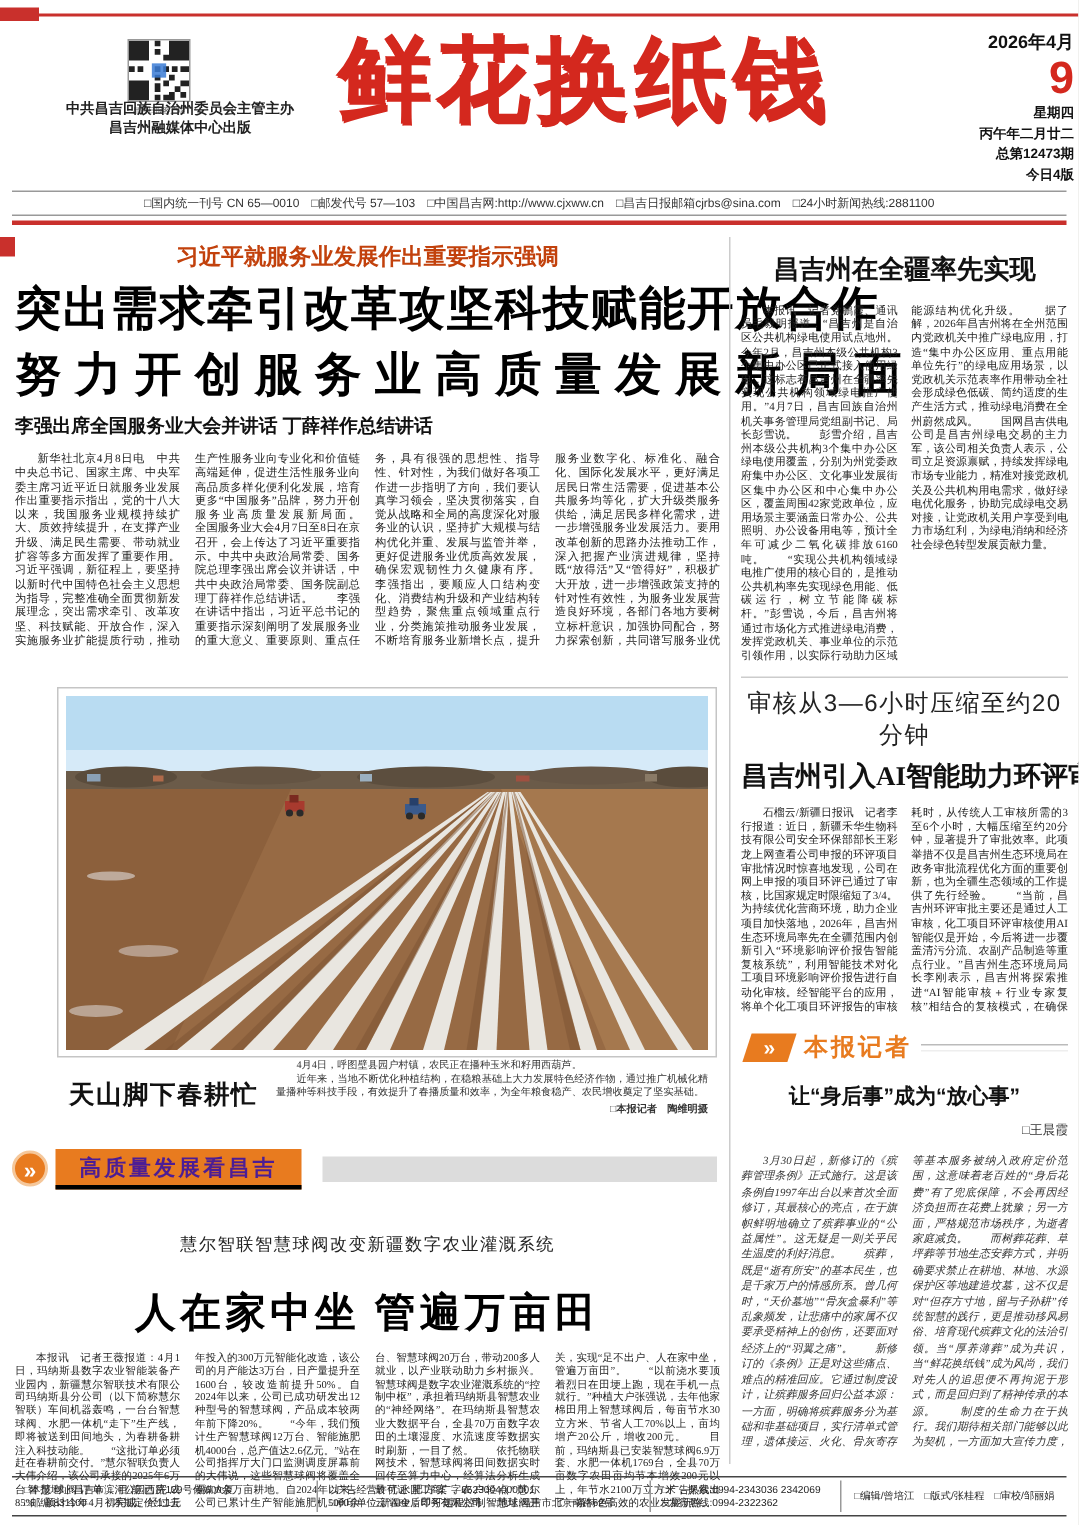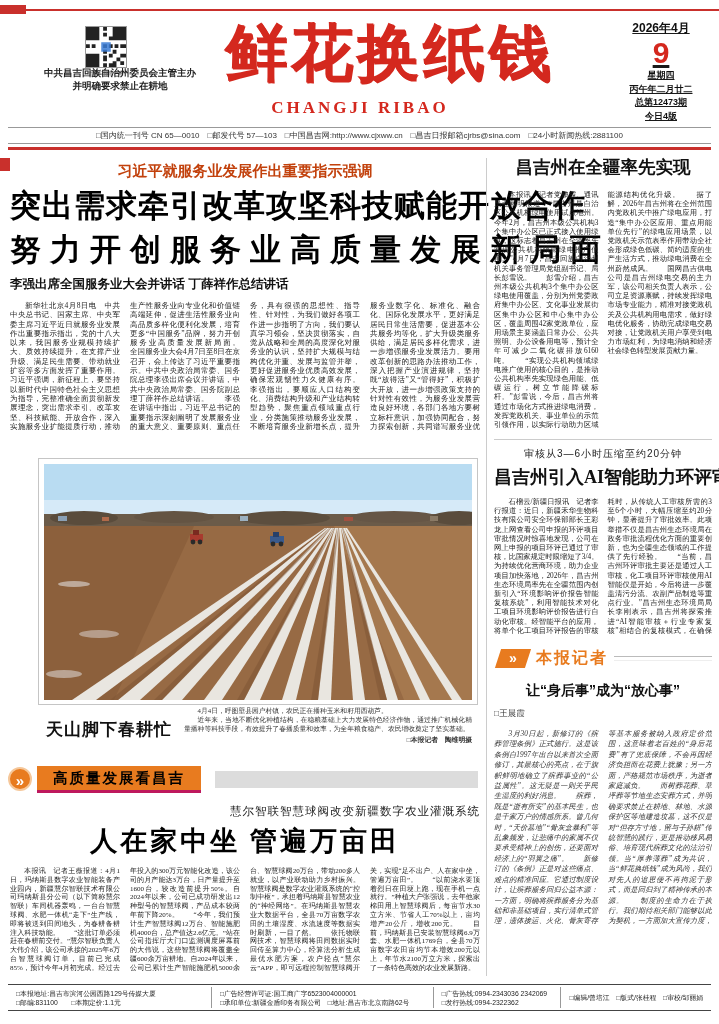--- a/index.html
+++ b/index.html
@@ -21,21 +21,21 @@
   .qr-caption { font-size:5px; color:#555; margin-top:2px; white-space:nowrap; }
   .publisher { position:absolute; left:20px; top:52px; width:200px; text-align:center;
     font-size:9.5px; font-weight:bold; line-height:13px; color:#222; }
   .paper-title { position:absolute; left:225px; top:0px; width:270px; text-align:center;
     font-family:"DejaVu Serif","Liberation Serif",serif; font-weight:900;
     font-size:62px; line-height:78px; color:#d4281e; letter-spacing:4px; white-space:nowrap;
     text-shadow:1px 1px 0 #d4281e; }
   .paper-pinyin { position:absolute; left:225px; top:84px; width:270px; text-align:center;
     font-family:"Liberation Serif",serif; font-weight:bold; font-size:17px;
     color:#d4281e; letter-spacing:3px; }
-  .date-block { position:absolute; left:606px; top:6px; width:110px; text-align:center;text-decoration:underline; }
+  .date-block { position:absolute; left:606px; top:6px; width:110px; text-align:right; }
   .date-month { font-size:12px; font-weight:bold; color:#111; }
   .date-day { font-size:30px; font-weight:bold; color:#d4281e; line-height:32px; }
   .date-small { font-size:9px; color:#111; line-height:13.5px; font-weight:bold; }
 
   
   #infoline { position:absolute; left:8px; top:127px; width:703px; height:17px;
     border-top:1px solid #999; border-bottom:1px solid #999;
     font-size:8px; color:#333; text-align:center; line-height:16px; white-space:nowrap; }
   #redline { position:absolute; left:8px; top:147px; width:703px; height:3px; background:#c9302c; }
 
@@ -59,61 +59,61 @@
   #photo-box svg { display:block; width:428px; height:236px; }
   .caption-row { display:flex; margin-top:6px; }
   .caption-title { width:140px; font-size:17px; font-weight:bold; color:#111;
     letter-spacing:1px; padding-top:12px; padding-left:2px; white-space:nowrap; }
   .caption-text { flex:1; font-size:6.8px; line-height:9px; color:#333; text-align:justify;
     font-family:"Liberation Serif",serif; }
   .caption-credit { text-align:right; margin-top:2px; font-weight:bold; }
 
   
   #vdivider { position:absolute; left:486px; top:158px; width:1px; height:818px; background:#cccccc; }
-  #right-col { position:absolute; left:494px; top:146px; width:218px; }
+  #right-col { position:absolute; left:494px; top:158px; width:218px; }
   .r1-h { text-align:center; font-size:17.5px; font-weight:bold; color:#111;
     font-family:"Liberation Serif",serif; line-height:27px; margin-top:8px; white-space:nowrap; }
   .r-body { margin-top:9px; height:241px; overflow:hidden; column-count:2; column-gap:9px;
     column-fill:auto; font-size:7.3px; line-height:9.2px; text-align:justify; color:#222;
     font-family:"Liberation Serif",serif; }
   .r-sep { height:1px; background:#cccccc; margin:8px 0 7px 0; }
-  .r2-kicker { text-align:center; font-size:10px; color:#222; letter-spacing:1px; }
+  .r2-kicker { text-align:center; font-size:16px; color:#222; letter-spacing:1px; }
   .r2-h { text-align:center; font-size:18px; font-weight:bold; color:#111;
     font-family:"Liberation Serif",serif; margin-top:4px; white-space:nowrap; }
   .r2-body { margin-top:8px; height:142px; overflow:hidden; column-count:2; column-gap:9px;
     column-fill:auto; font-size:7.3px; line-height:9.2px; text-align:justify; color:#222;
     font-family:"Liberation Serif",serif; }
 
   
   .cmt-banner { display:flex; align-items:center; margin-top:9px; }
   .chev-badge { width:30px; height:19px; background:#e87b1f; transform:skewX(-18deg);
     display:flex; align-items:center; justify-content:center; margin-left:4px; }
   .chev-badge span { transform:skewX(18deg); color:#fff; font-weight:bold; font-size:14px; line-height:19px; }
   .cmt-label { font-size:16px; font-weight:900; color:#e87b1f; margin-left:8px; letter-spacing:2px; white-space:nowrap; }
   .cmt-rule { flex:1; height:5px; border-top:1px solid #bbb; border-bottom:1px solid #eee; margin-left:6px; }
   .cmt-h { text-align:center; font-size:14px; font-weight:900; color:#111; margin-top:13px; white-space:nowrap; }
-  .cmt-byline { text-align:left; font-size:8.5px; color:#333; margin-top:8px; }
+  .cmt-byline { text-align:right; font-size:8.5px; color:#333; margin-top:8px; }
   .cmt-body { margin-top:9px; height:203px; overflow:hidden; column-count:2; column-gap:10px;
     column-fill:auto; font-size:7.3px; line-height:10.4px; text-align:justify; color:#333;
     font-family:"Liberation Serif",serif; font-style:italic; }
 
   
   #sec-banner { position:absolute; left:8px; top:766px; width:470px; height:26px; display:flex; align-items:center; }
   .sec-circle { width:24px; height:24px; border-radius:50%; background:#e87b1f; color:#fff;
     font-weight:bold; font-size:15px; text-align:center; line-height:23px; border:2px solid #f5c79a; }
-  .sec-box { margin-left:5px; background:#e87b1f; border-bottom:3px solid #be185d;
-    color:#000000; font-weight:900; font-size:14.5px; letter-spacing:2px;
+  .sec-box { margin-left:5px; background:#e87b1f; border-bottom:3px solid #000000;
+    color:#4c1d95; font-weight:900; font-size:14.5px; letter-spacing:2px;
     padding:3px 16px 2px 16px; white-space:nowrap; }
   .sec-graybar { flex:1; height:17px; background:#dcdcdc; margin-left:14px; }
 
   
   #bottom-article { position:absolute; left:10px; top:798px; width:470px; }
-  .b-kicker { text-align:right; font-size:11.5px; color:#222; letter-spacing:1px; margin-top:6px; }
+  .b-kicker { text-align:center; font-size:11.5px; color:#222; letter-spacing:1px; margin-top:24px; }
   .b-h { text-align:center; font-size:27px; font-weight:900; color:#000;
-    font-family:"Liberation Serif","DejaVu Serif",serif; letter-spacing:3px; margin-top:4px; white-space:nowrap; }
+    font-family:"Liberation Serif","DejaVu Serif",serif; letter-spacing:3px; margin-top:20px; white-space:nowrap; }
   .b-body { margin-top:8px; height:112px; overflow:hidden; column-count:4; column-gap:10px;
     column-fill:auto; font-size:7px; line-height:8.8px; text-align:justify; color:#222;
     font-family:"Liberation Serif",serif; }
 
   
   #footer { position:absolute; left:8px; top:984px; width:703px; height:27px;
     border-top:1px solid #444; border-bottom:1px solid #444;
     display:flex; align-items:center; font-size:6.8px; color:#222; }
   .f-cell { padding:2px 8px; line-height:9px; border-left:1px solid #999; height:21px;
     display:flex; flex-direction:column; justify-content:center; }
@@ -132,24 +132,23 @@
     <div class="qr-wrap">
       <svg class="qr" viewBox="0 0 21 21">
         <rect width="21" height="21" fill="#fff"></rect>
         <path fill="#222" d="M0 0h7v7H0zM2 2h3v3H2zM14 0h7v7h-7zM16 2h3v3h-3zM0 14h7v7H0zM2 16h3v3H2zM9 0h2v2H9zM9 3h2v2H9zM12 9h2v2h-2zM9 9h2v2H9zM15 9h2v2h-2zM18 9h3v2h-3zM0 9h2v2H0zM3 9h2v2H3zM9 12h2v2H9zM9 15h2v3H9zM12 14h2v2h-2zM14 12h2v2h-2zM16 16h2v2h-2zM14 18h2v3h-2zM18 14h3v2h-3zM18 18h2v2h-2zM12 19h2v2h-2zM9 19h2v2H9zM12 5h2v2h-2z"></path>
         <rect x="8" y="8" width="5" height="5" fill="#3a7bd5" opacity="0.85"></rect>
       </svg>
       <div class="qr-caption">昌吉日报客户端</div>
     </div>
     <div class="publisher">
       <div>中共昌吉回族自治州委员会主管主办</div>
-      <div>并明确要求禁止在耕地</div>
+      <div>昌吉州融媒体中心出版</div>
     </div>
     <div class="paper-title">鲜花换纸钱</div>
-    <div class="paper-pinyin">CHANGJI RIBAO</div>
     <div class="date-block">
       <div class="date-month">2026年4月</div>
       <div class="date-day">9</div>
       <div class="date-small">星期四</div>
       <div class="date-small">丙午年二月廿二</div>
       <div class="date-small">总第12473期</div>
       <div class="date-small">今日4版</div>
     </div>
   </div>
 

